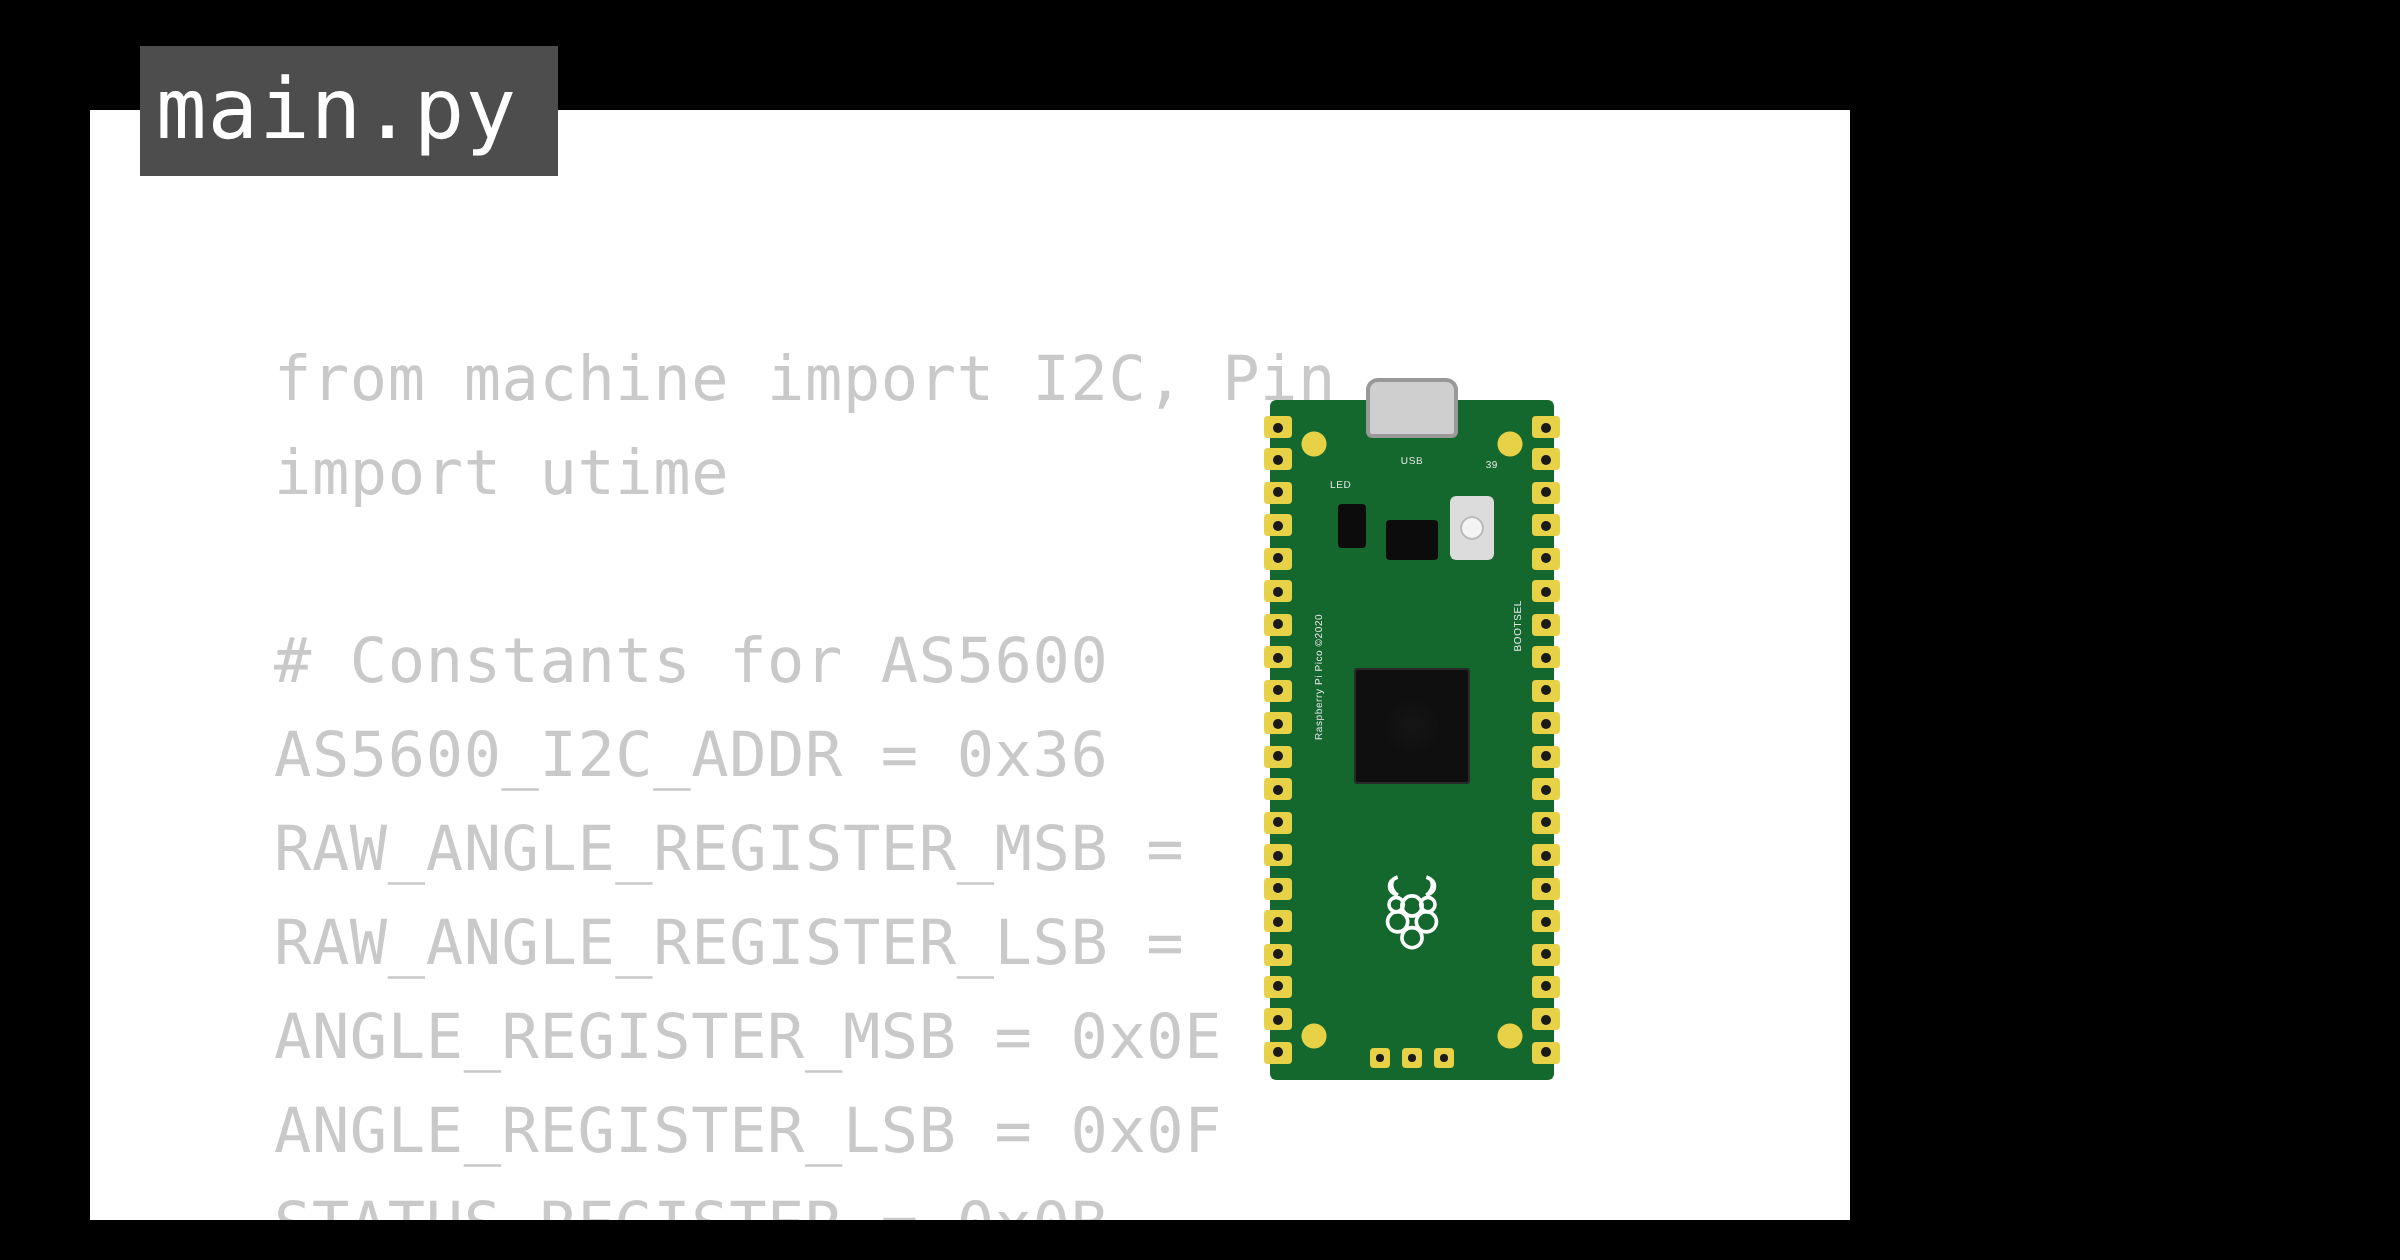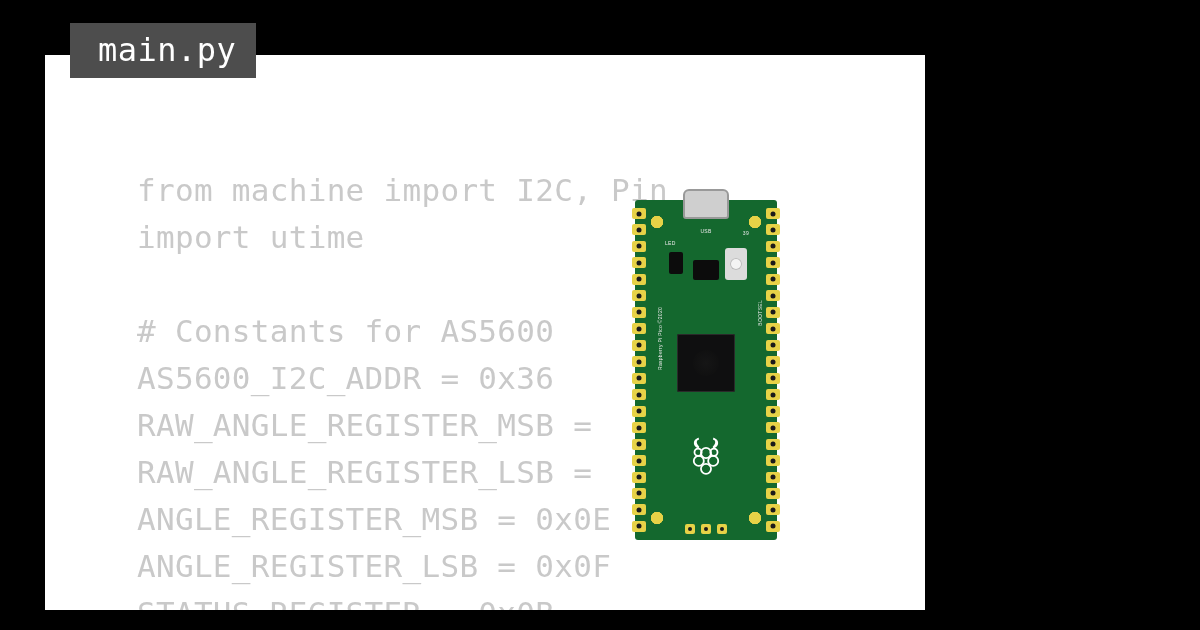--- a/index.html
+++ b/index.html
@@ -17,23 +17,23 @@
     height: 555px;
     background: #ffffff;
   }
   .tab {
     position: absolute;
     left: 70px;
     top: 23px;
     background: #4d4d4d;
     color: #ffffff;
     font-family: ui-monospace, monospace;
-    font-size: 32px;
+    font-size: 42px;
     line-height: 1;
-    padding: 11px 20px 12px 28px;
+    padding: 11px 20px 12px 8px;
     letter-spacing: 0.5px;
   }
   .code {
     position: absolute;
     left: 92px;
     top: 112px;
     right: 50px;
     bottom: 0;
     overflow: hidden;
     font-family: ui-monospace, "SFMono-Regular", "Menlo", "Consolas", monospace;

